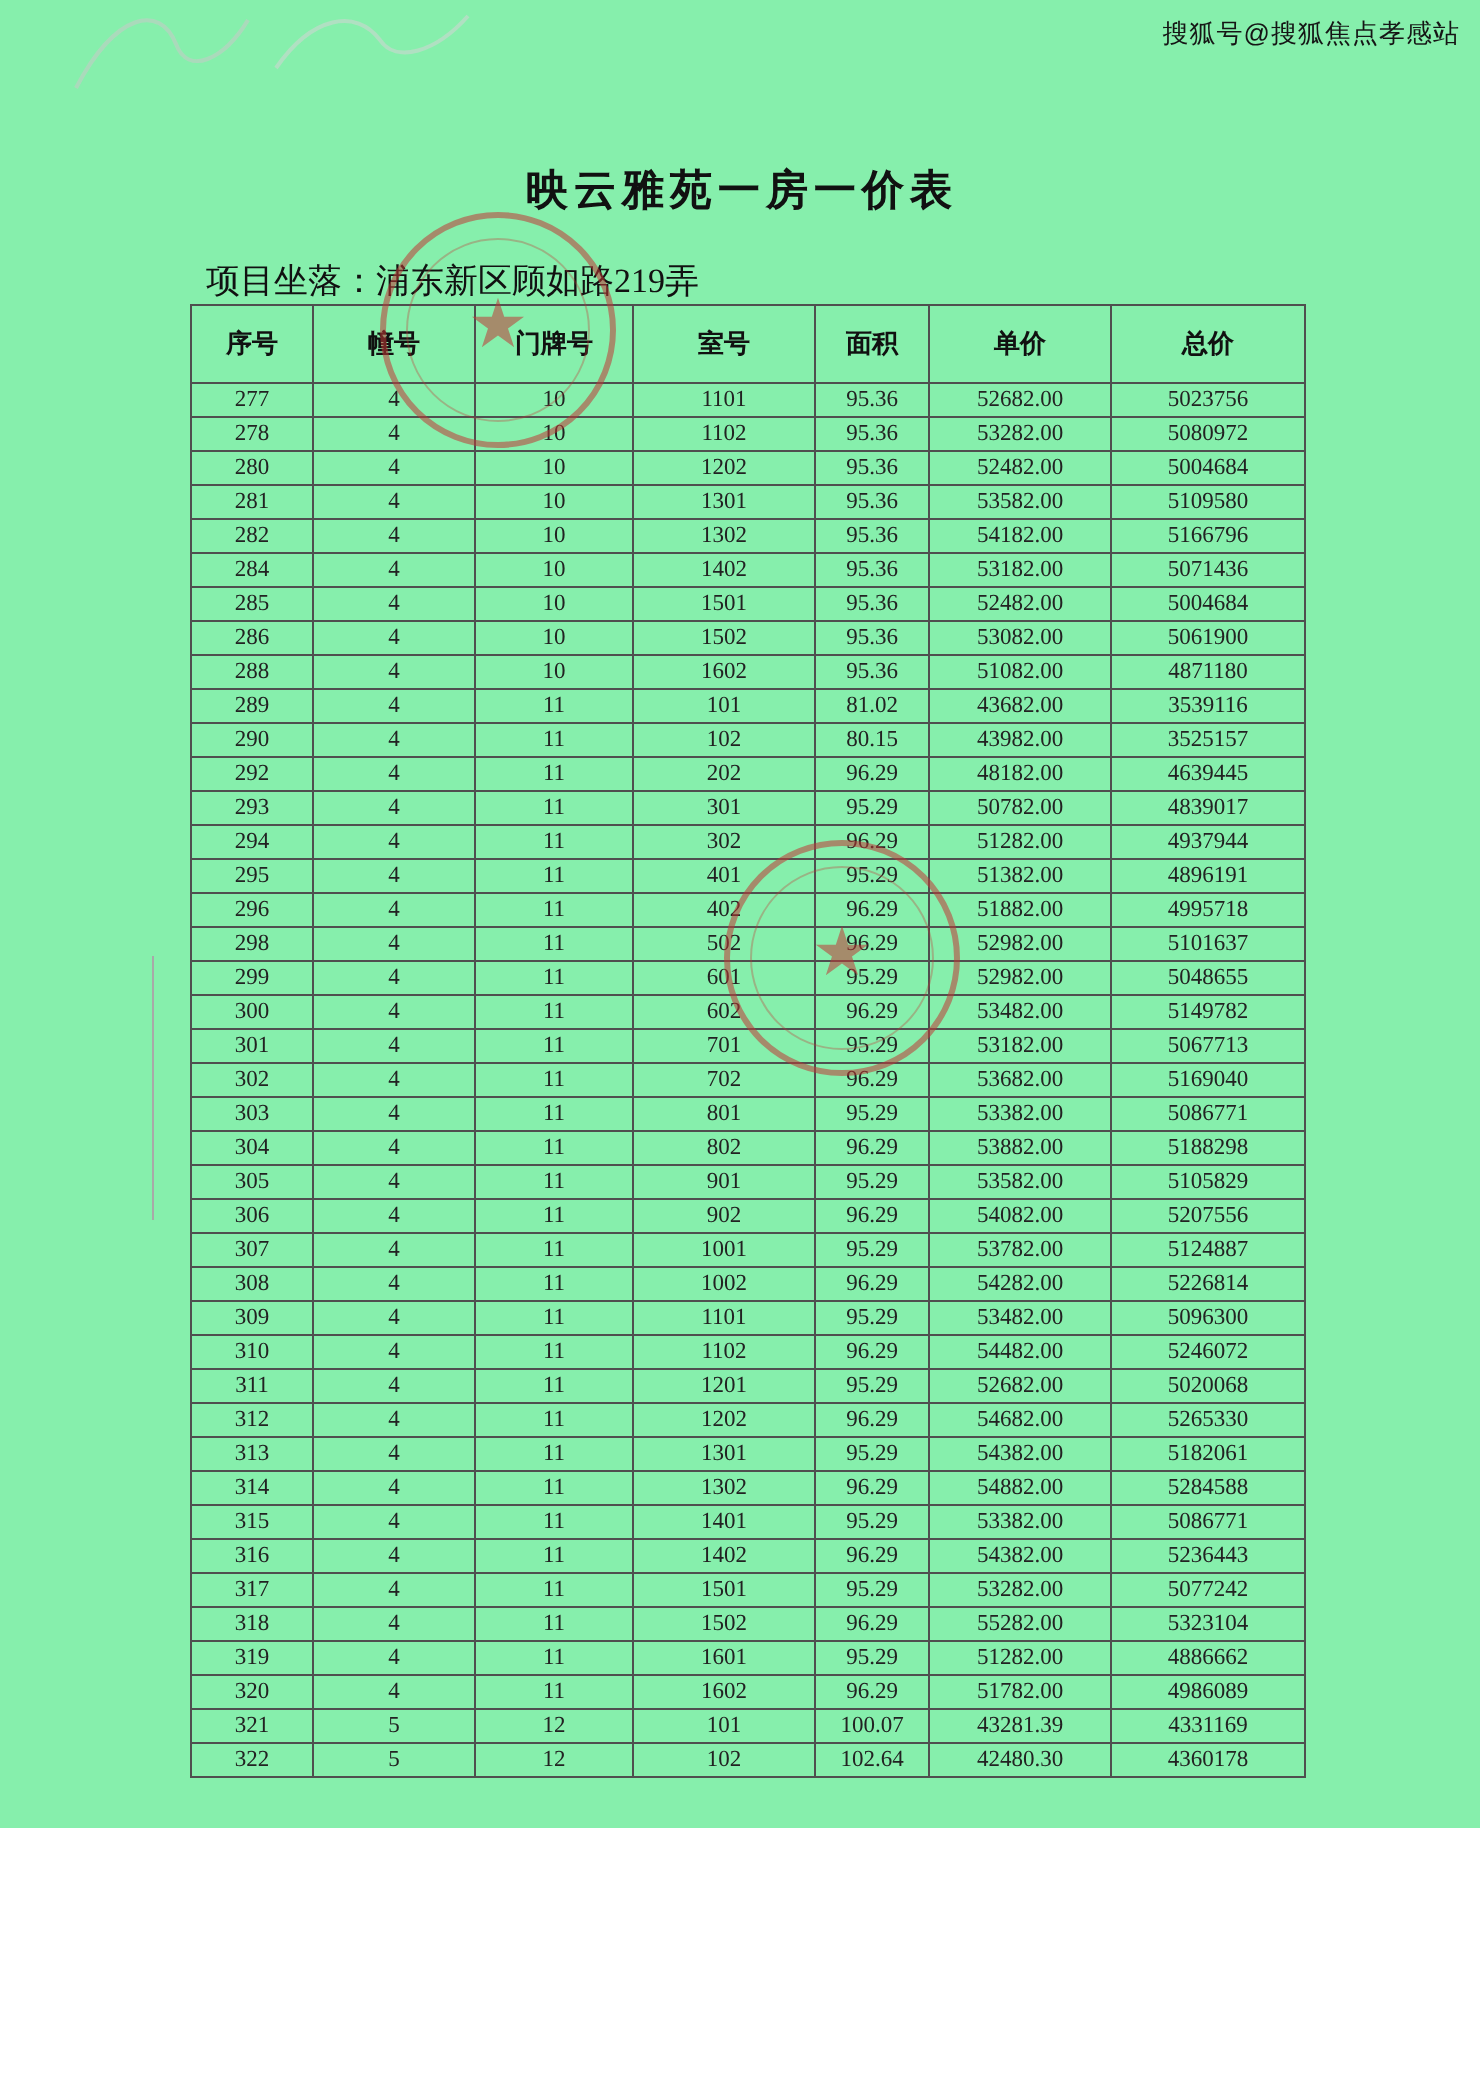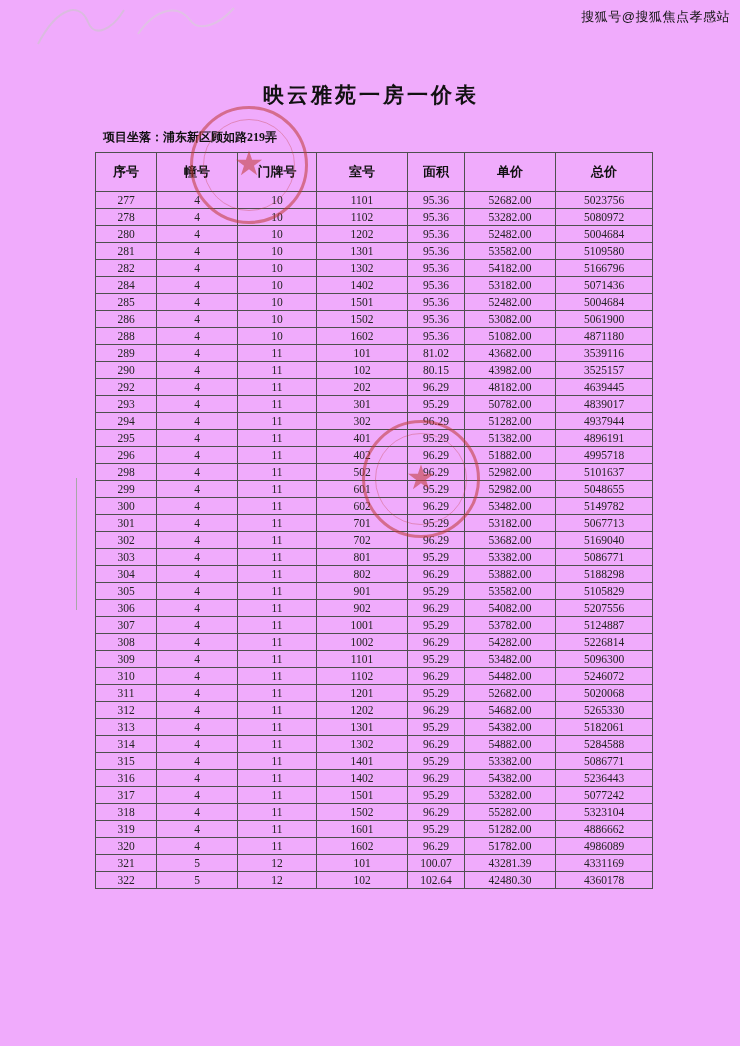--- a/index.html
+++ b/index.html
@@ -3,22 +3,22 @@
 <meta charset="utf-8">
 <style>
   html, body {
     margin: 0;
     padding: 0;
     background: #ffffff;
   }
   .page {
     position: relative;
     width: 740px;
-    height: 1046px;
-    background: #f0abfc;
+    height: 914px;
+    background: #86efac;
     overflow: hidden;
     font-family: "Liberation Serif", "DejaVu Serif", serif;
     color: #2b2b2b;
   }
   .watermark {
     position: absolute;
     top: 8px;
     right: 10px;
     font-family: "Liberation Sans", "DejaVu Sans", sans-serif;
     font-size: 13px;
@@ -48,22 +48,22 @@
     text-align: center;
     font-size: 21px;
     font-weight: bold;
     letter-spacing: 3px;
     color: #111;
   }
   .location {
     position: absolute;
     top: 129px;
     left: 103px;
-    font-size: 12px;
-    font-weight: bold;
+    font-size: 17px;
+    font-weight: normal;
     color: #111;
   }
   table.price-table {
     position: absolute;
     left: 95px;
     top: 152px;
     width: 550px;
     border-collapse: collapse;
     table-layout: fixed;
   }

